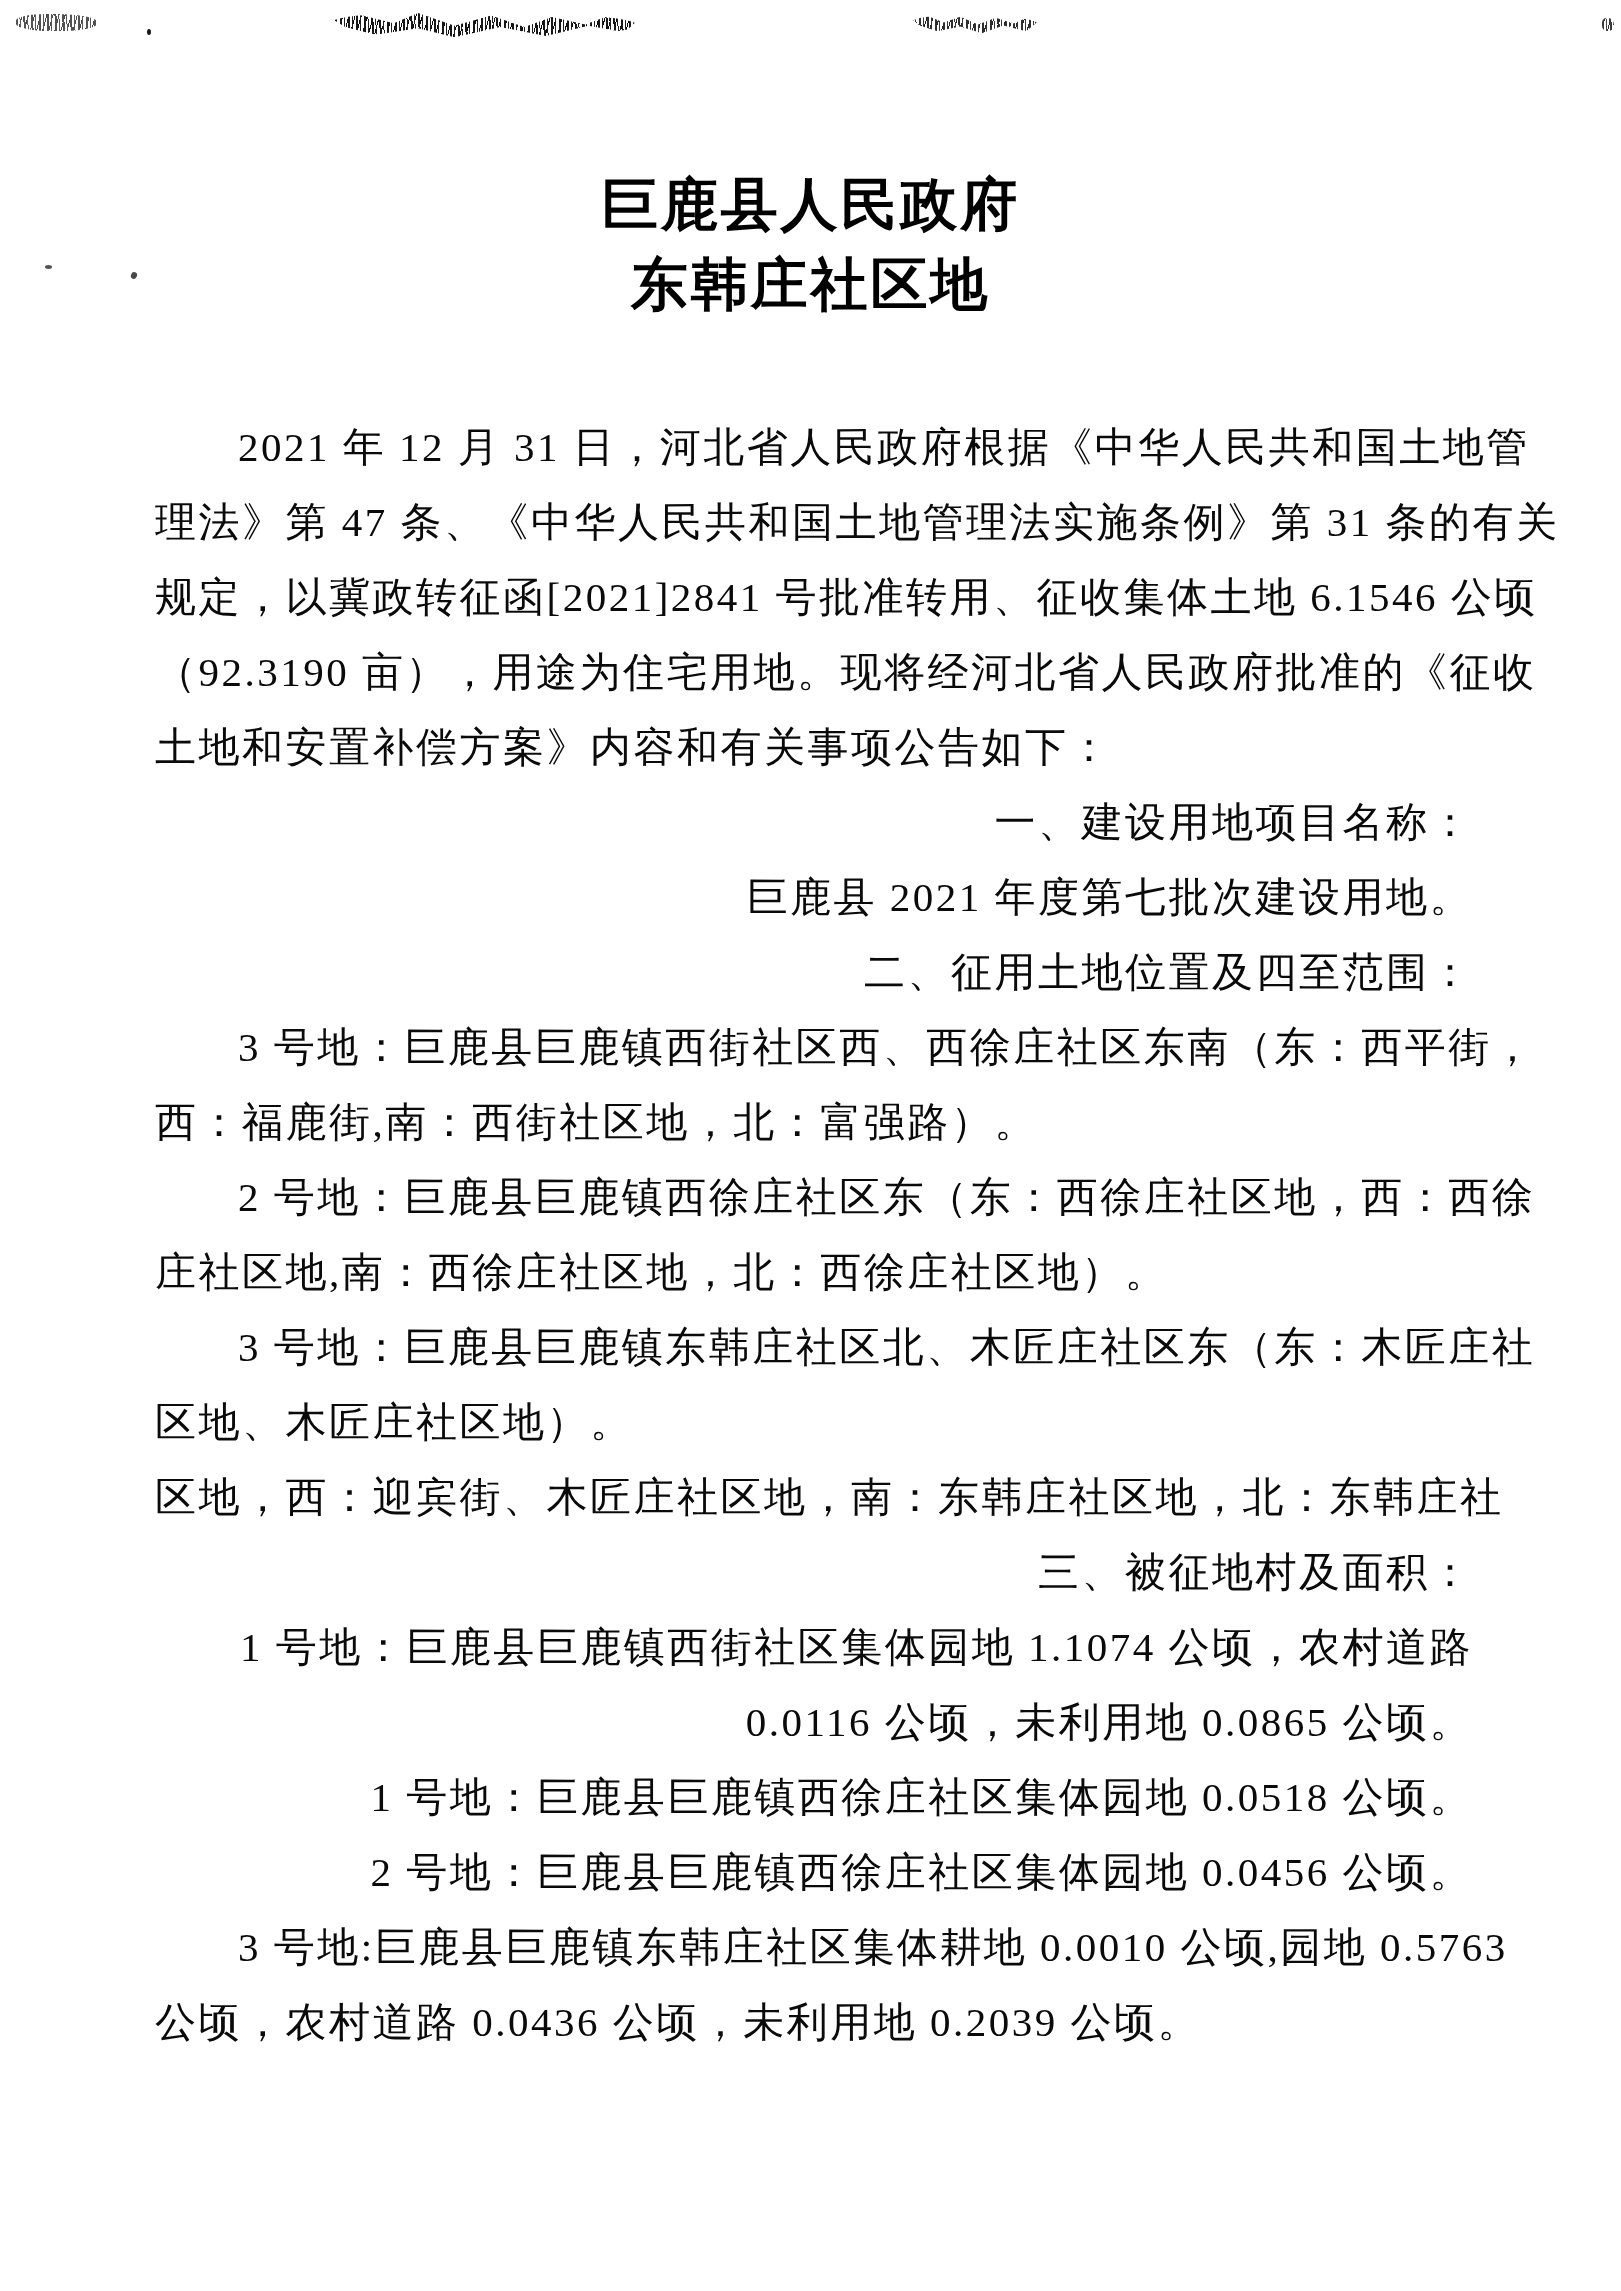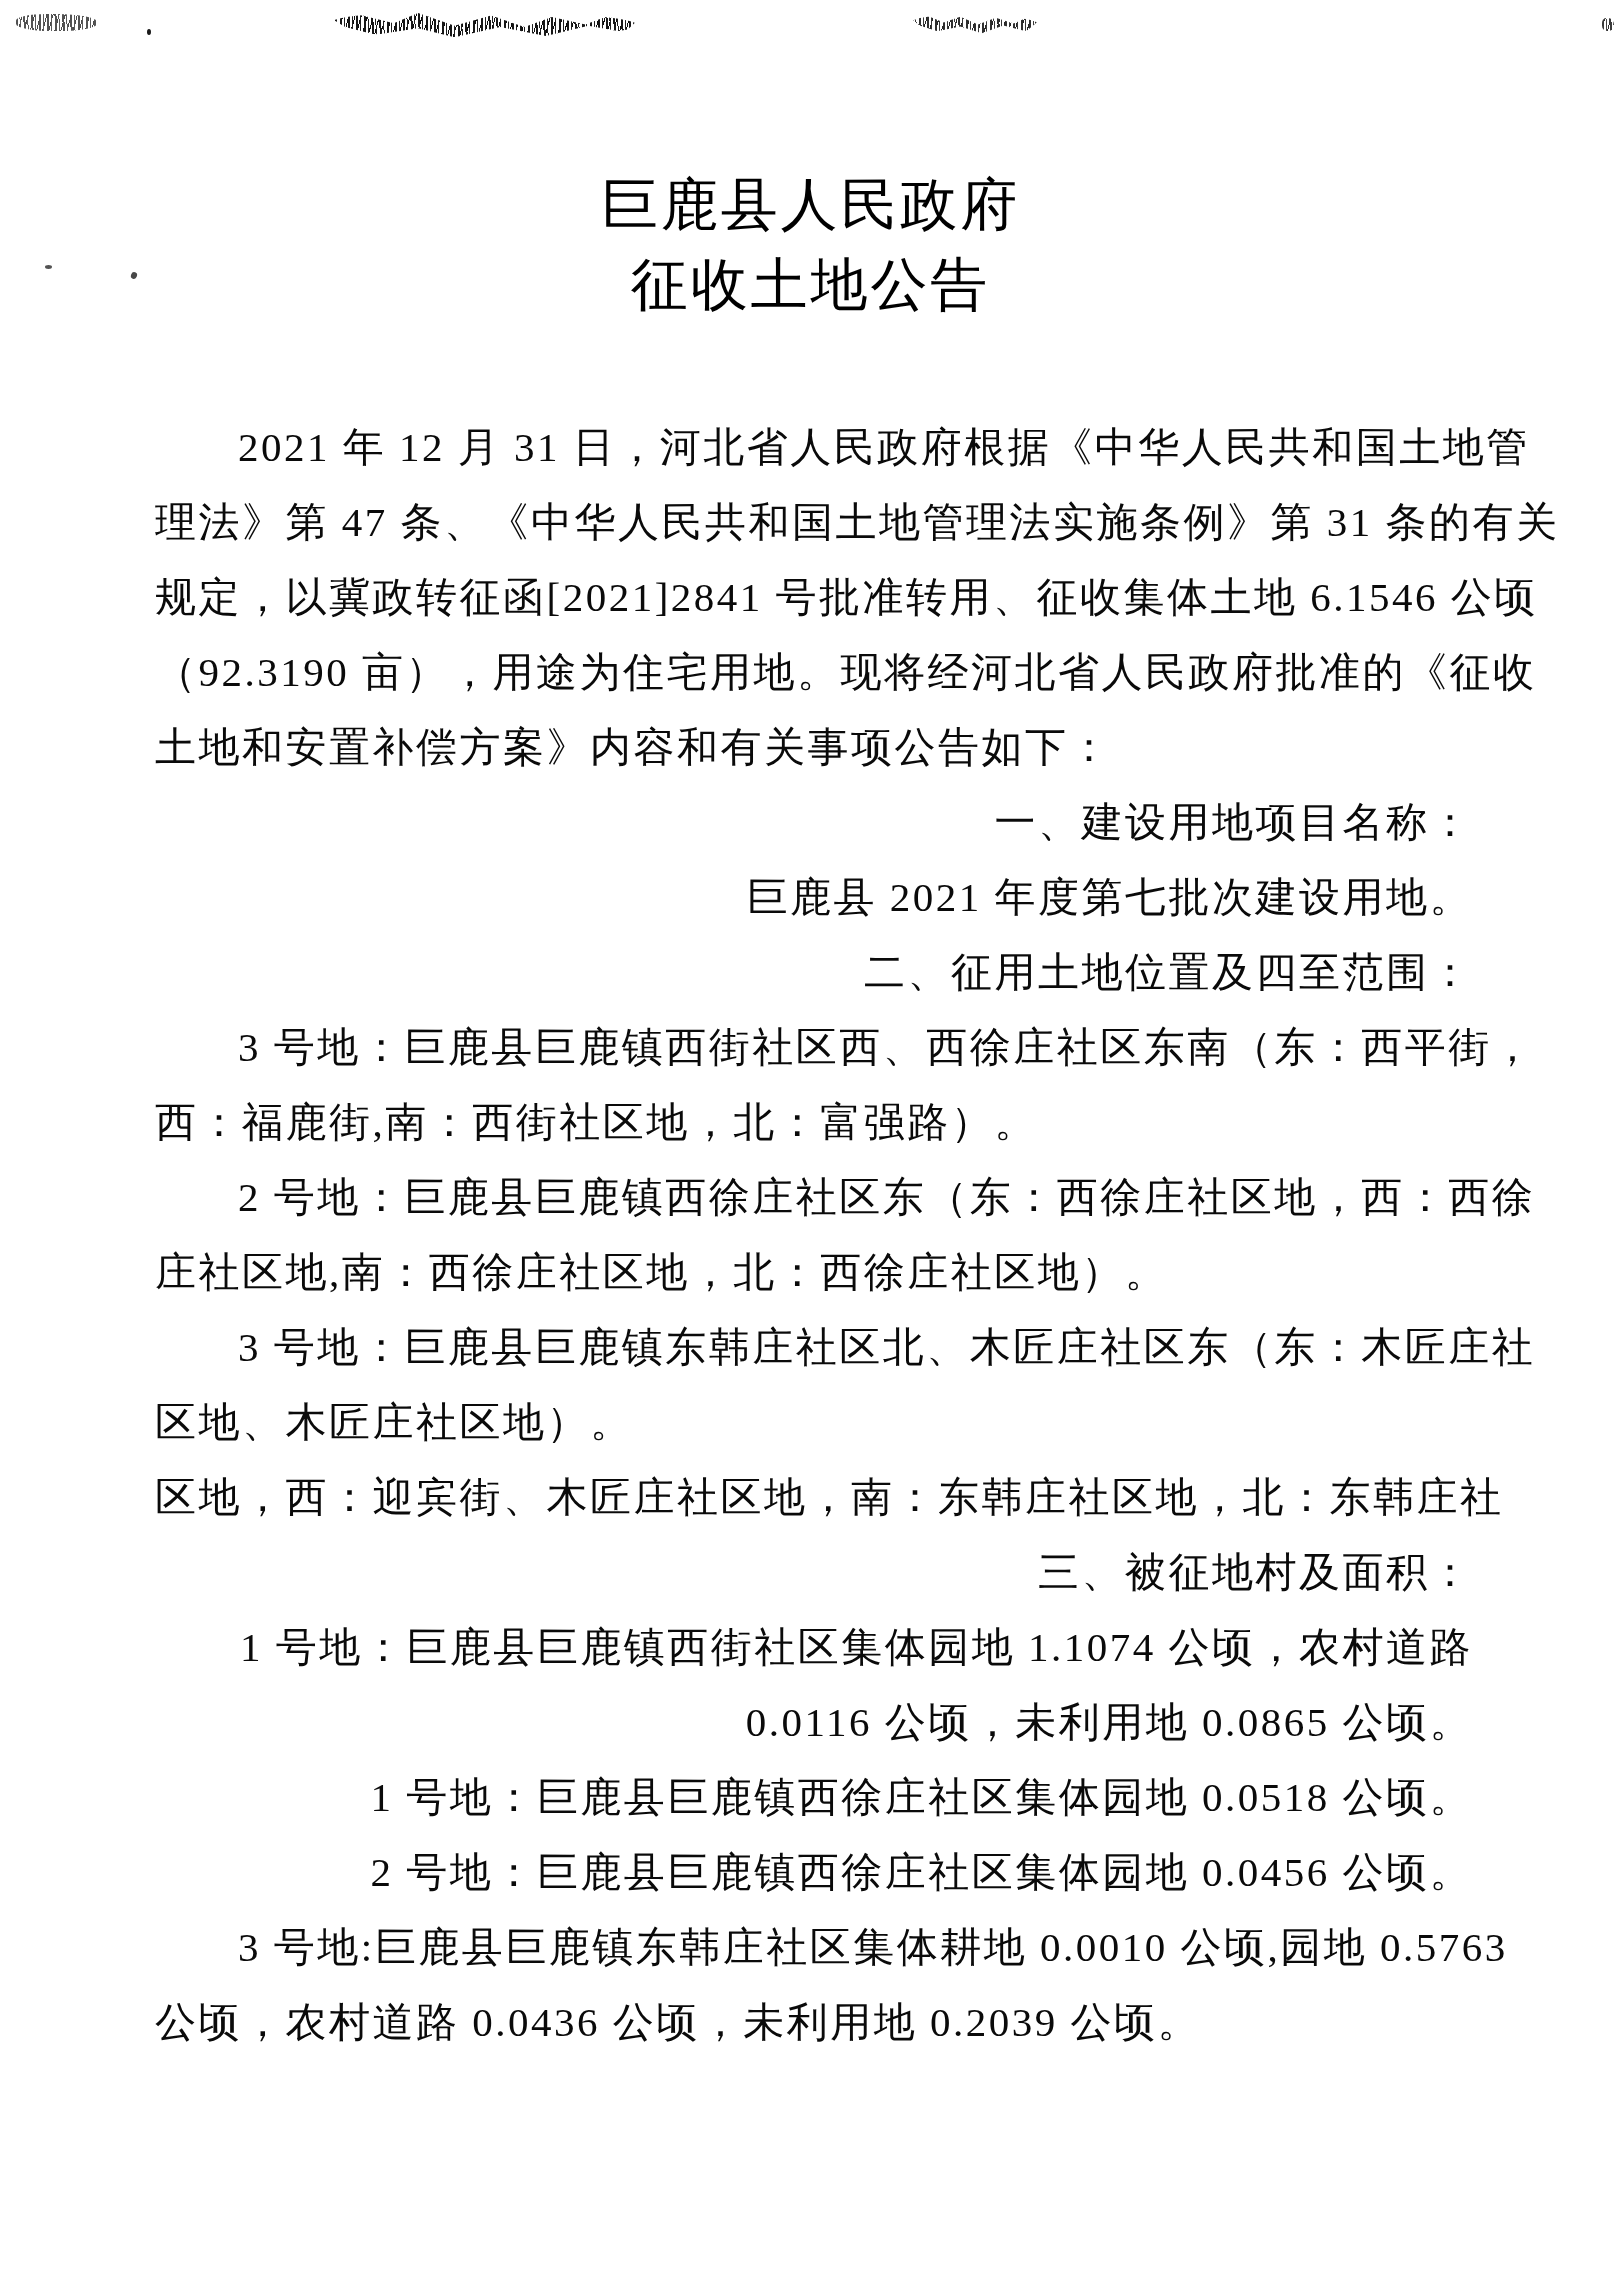--- a/index.html
+++ b/index.html
@@ -41,21 +41,21 @@
   
   .title-block {
     position: absolute;
     left: 0;
     top: 165px;
     width: 100%;
     text-align: center;
   }
   .title-line {
     font-size: 57px;
-    font-weight: 400;
+    font-weight: 700;
     letter-spacing: 2.9px;
     line-height: 80px;
     color: #000;
   }
 
   
   .body-block {
     position: absolute;
     left: 155px;
     top: 410px;
@@ -78,21 +78,21 @@
   <div class="artifact a1"></div>
   <div class="artifact a2"></div>
   <div class="artifact a3"></div>
   <div class="artifact a4"></div>
   <div class="speck s1"></div>
   <div class="speck s2"></div>
   <div class="speck s3"></div>
 
   <div class="title-block">
     <div class="title-line">巨鹿县人民政府</div>
-    <div class="title-line">征收土地公告</div>
+    <div class="title-line">东韩庄社区地</div>
   </div>
 
   <div class="body-block">
     <div class="line indent">2021 年 12 月 31 日，河北省人民政府根据《中华人民共和国土地管</div>
     <div class="line">理法》第 47 条、《中华人民共和国土地管理法实施条例》第 31 条的有关</div>
     <div class="line">规定，以冀政转征函[2021]2841 号批准转用、征收集体土地 6.1546 公顷</div>
     <div class="line">（92.3190 亩），用途为住宅用地。现将经河北省人民政府批准的《征收</div>
     <div class="line">土地和安置补偿方案》内容和有关事项公告如下：</div>
     <div class="line indent">一、建设用地项目名称：</div>
     <div class="line indent">巨鹿县 2021 年度第七批次建设用地。</div>

